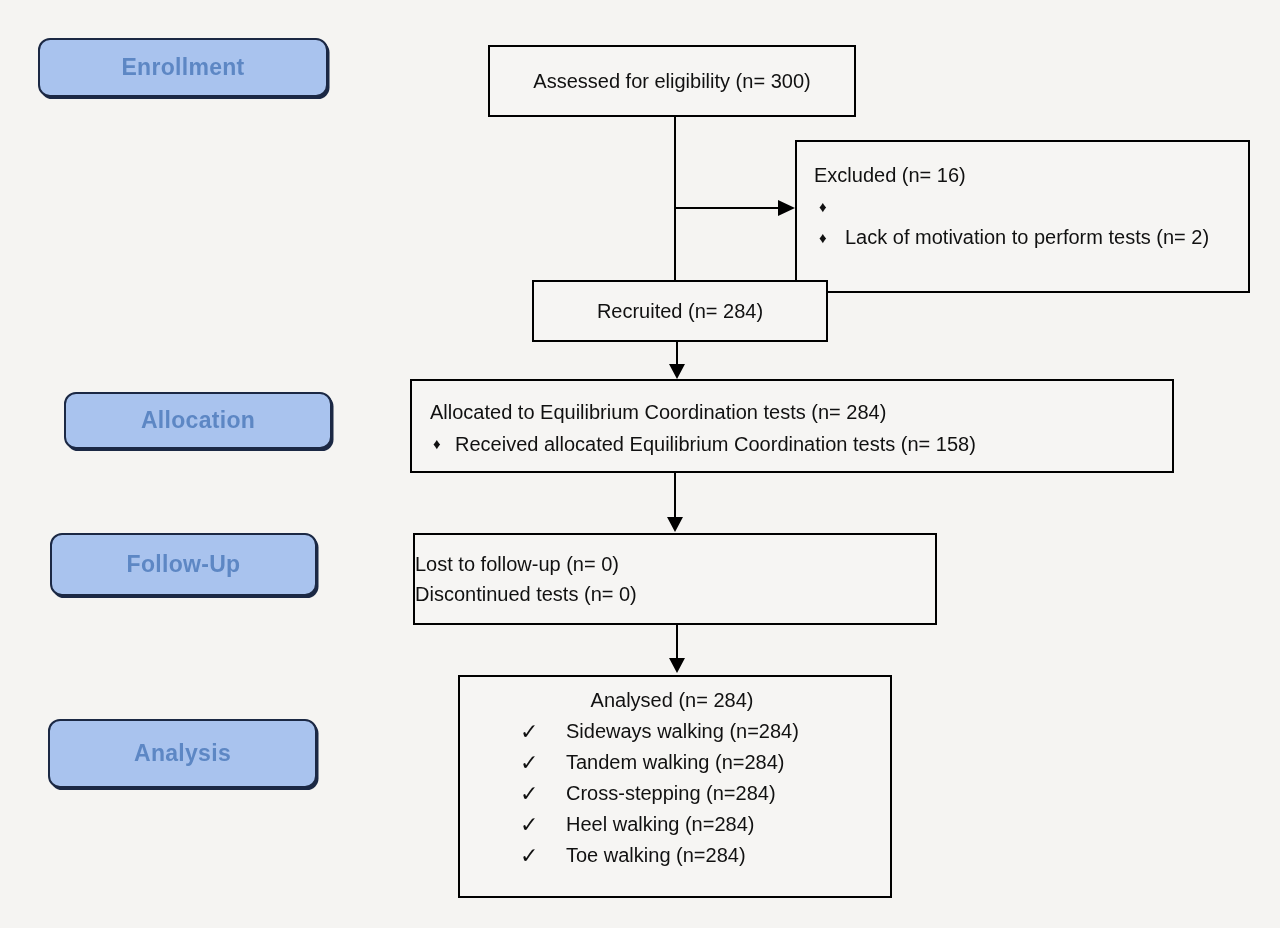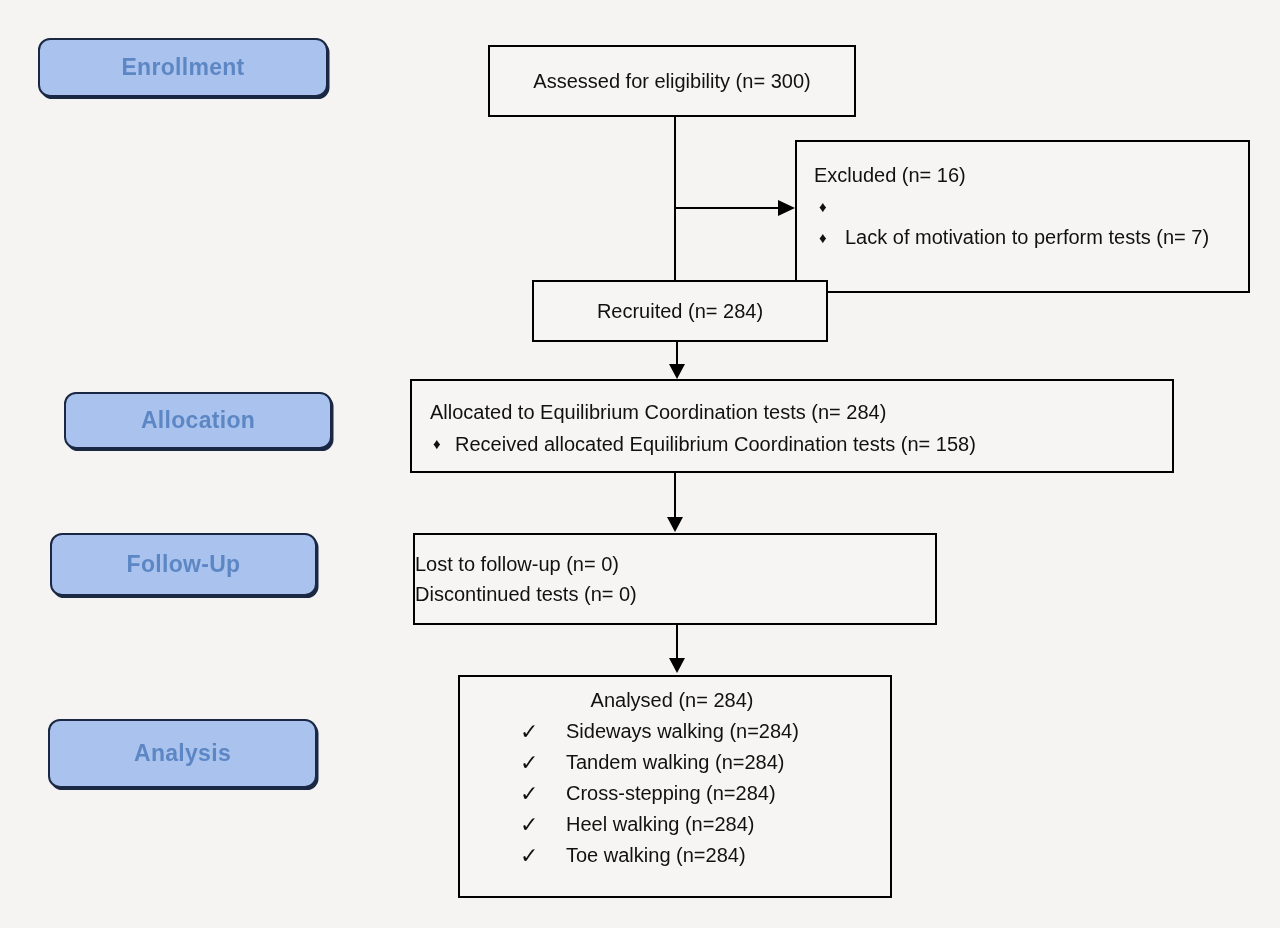--- a/index.html
+++ b/index.html
@@ -118,21 +118,21 @@
     <span>Assessed for eligibility (n= 300)</span>
   </div>
 
   <div class="fbox" id="box-excluded">
     <div>Excluded (n= 16)</div>
     <div class="bullet-row">
       <span class="bullet-glyph">♦</span>
     </div>
     <div class="bullet-row">
       <span class="bullet-glyph">♦</span>
-      <span class="bullet-text wrapnarrow">Lack of motivation to perform tests (n= 7)</span>
+      <span class="bullet-text wrapnarrow">Lack of motivation to perform tests (n= 2)</span>
     </div>
   </div>
 
   <div class="fbox center-single" id="box-recruited">
     <span>Recruited (n= 284)</span>
   </div>
 
   <div class="fbox" id="box-allocated">
     <div>Allocated to Equilibrium Coordination tests (n= 284)</div>
     <div class="bullet-row">

